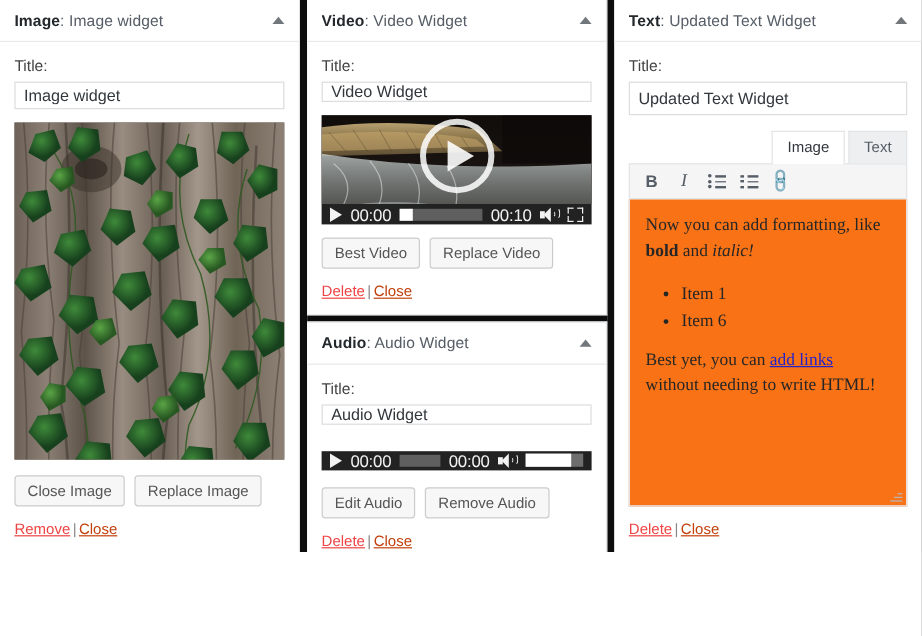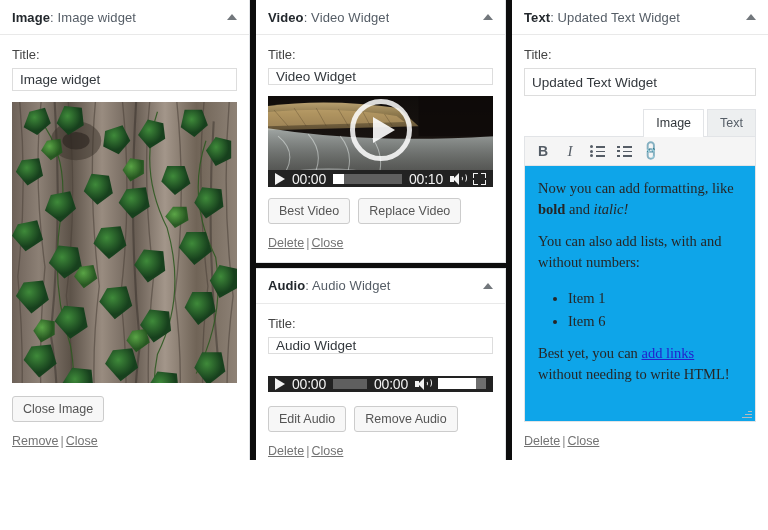--- a/index.html
+++ b/index.html
@@ -103,22 +103,22 @@
     font-family: "Liberation Sans", sans-serif;
     white-space: nowrap;
   }
 
   .link-row {
     margin-top: 12px;
     font-size: 12.5px;
     color: #777;
   }
   .link-row a { text-decoration: underline; cursor: pointer; }
-  .link-danger { color: #737373; margin-top: 16px; }
-  .link-normal { color: #737373; }
+  .link-danger { color: #ef4444; margin-top: 16px; }
+  .link-normal { color: #c2410c; }
   .sep { color: #888; padding: 0 2px; }
 
   
   .img-wrap {
     margin-top: 11px;
     width: 100%;
     height: 345px;
     overflow: hidden;
     position: relative;
     background: #5e5248;
@@ -274,21 +274,21 @@
     color: #555d66;
     font-size: 14px;
     cursor: pointer;
   }
   .tb-btn.bold { font-weight: bold; font-family: "Liberation Sans", sans-serif; }
   .tb-btn.italic { font-style: italic; font-family: "Liberation Serif", serif; font-size:15px; }
 
   .editor-area {
     border: 1px solid #e2e4e7;
     border-top: 0;
-    background: #0ea5e9;
+    background: #f97316;
     flex: 1 1 auto;
     padding: 12px 21px 6px 13px;
     font-family: "Liberation Serif", serif;
     font-size: 14.5px;
     line-height: 1.42;
     color: #262626;
     overflow: hidden;
     position: relative;
   }
   .editor-area p { margin: 0 0 12px 0; }
@@ -446,20 +446,21 @@
                 <path d="M124 236 l14 -2 l4 14 l-14 10 l-10 -12 z"></path>
                 <path d="M174 300 l14 2 l0 14 l-14 8 l-8 -12 z"></path>
                 <path d="M76 296 l12 0 l2 12 l-12 8 l-8 -10 z"></path>
               </g>
             </g>
           </svg>
         </div>
 
         <div class="btn-row" style="margin-top:13px;">
           <button class="btn">Close Image</button>
+          <button class="btn">Replace Image</button>
         </div>
 
         <div class="link-row">
           <a class="link-danger">Remove</a><span class="sep">|</span><a class="link-normal">Close</a>
         </div>
       </div>
     </div>
   </div>
 
   <div class="col-spacer"></div>
@@ -634,21 +635,20 @@
                 <i class="ln"></i>
               </span>
           </div>
           <div class="tb-btn">
               <span class="link-icon">🔗</span>
             </div>
         </div>
 
         <div class="editor-area">
           <p><span>Now you can add formatting, like </span><b>bold</b><span> and </span><i>italic!</i></p>
-          <p>You can also add lists, with and without numbers:</p>
           <ul>
             <li>Item 1</li>
             <li>Item 6</li>
           </ul>
           <p><span>Best yet, you can </span><a>add links</a><span> without needing to write HTML!</span></p>
           <div class="resize-grip">
               <span></span>
               <span></span>
               <span></span>
             </div>

